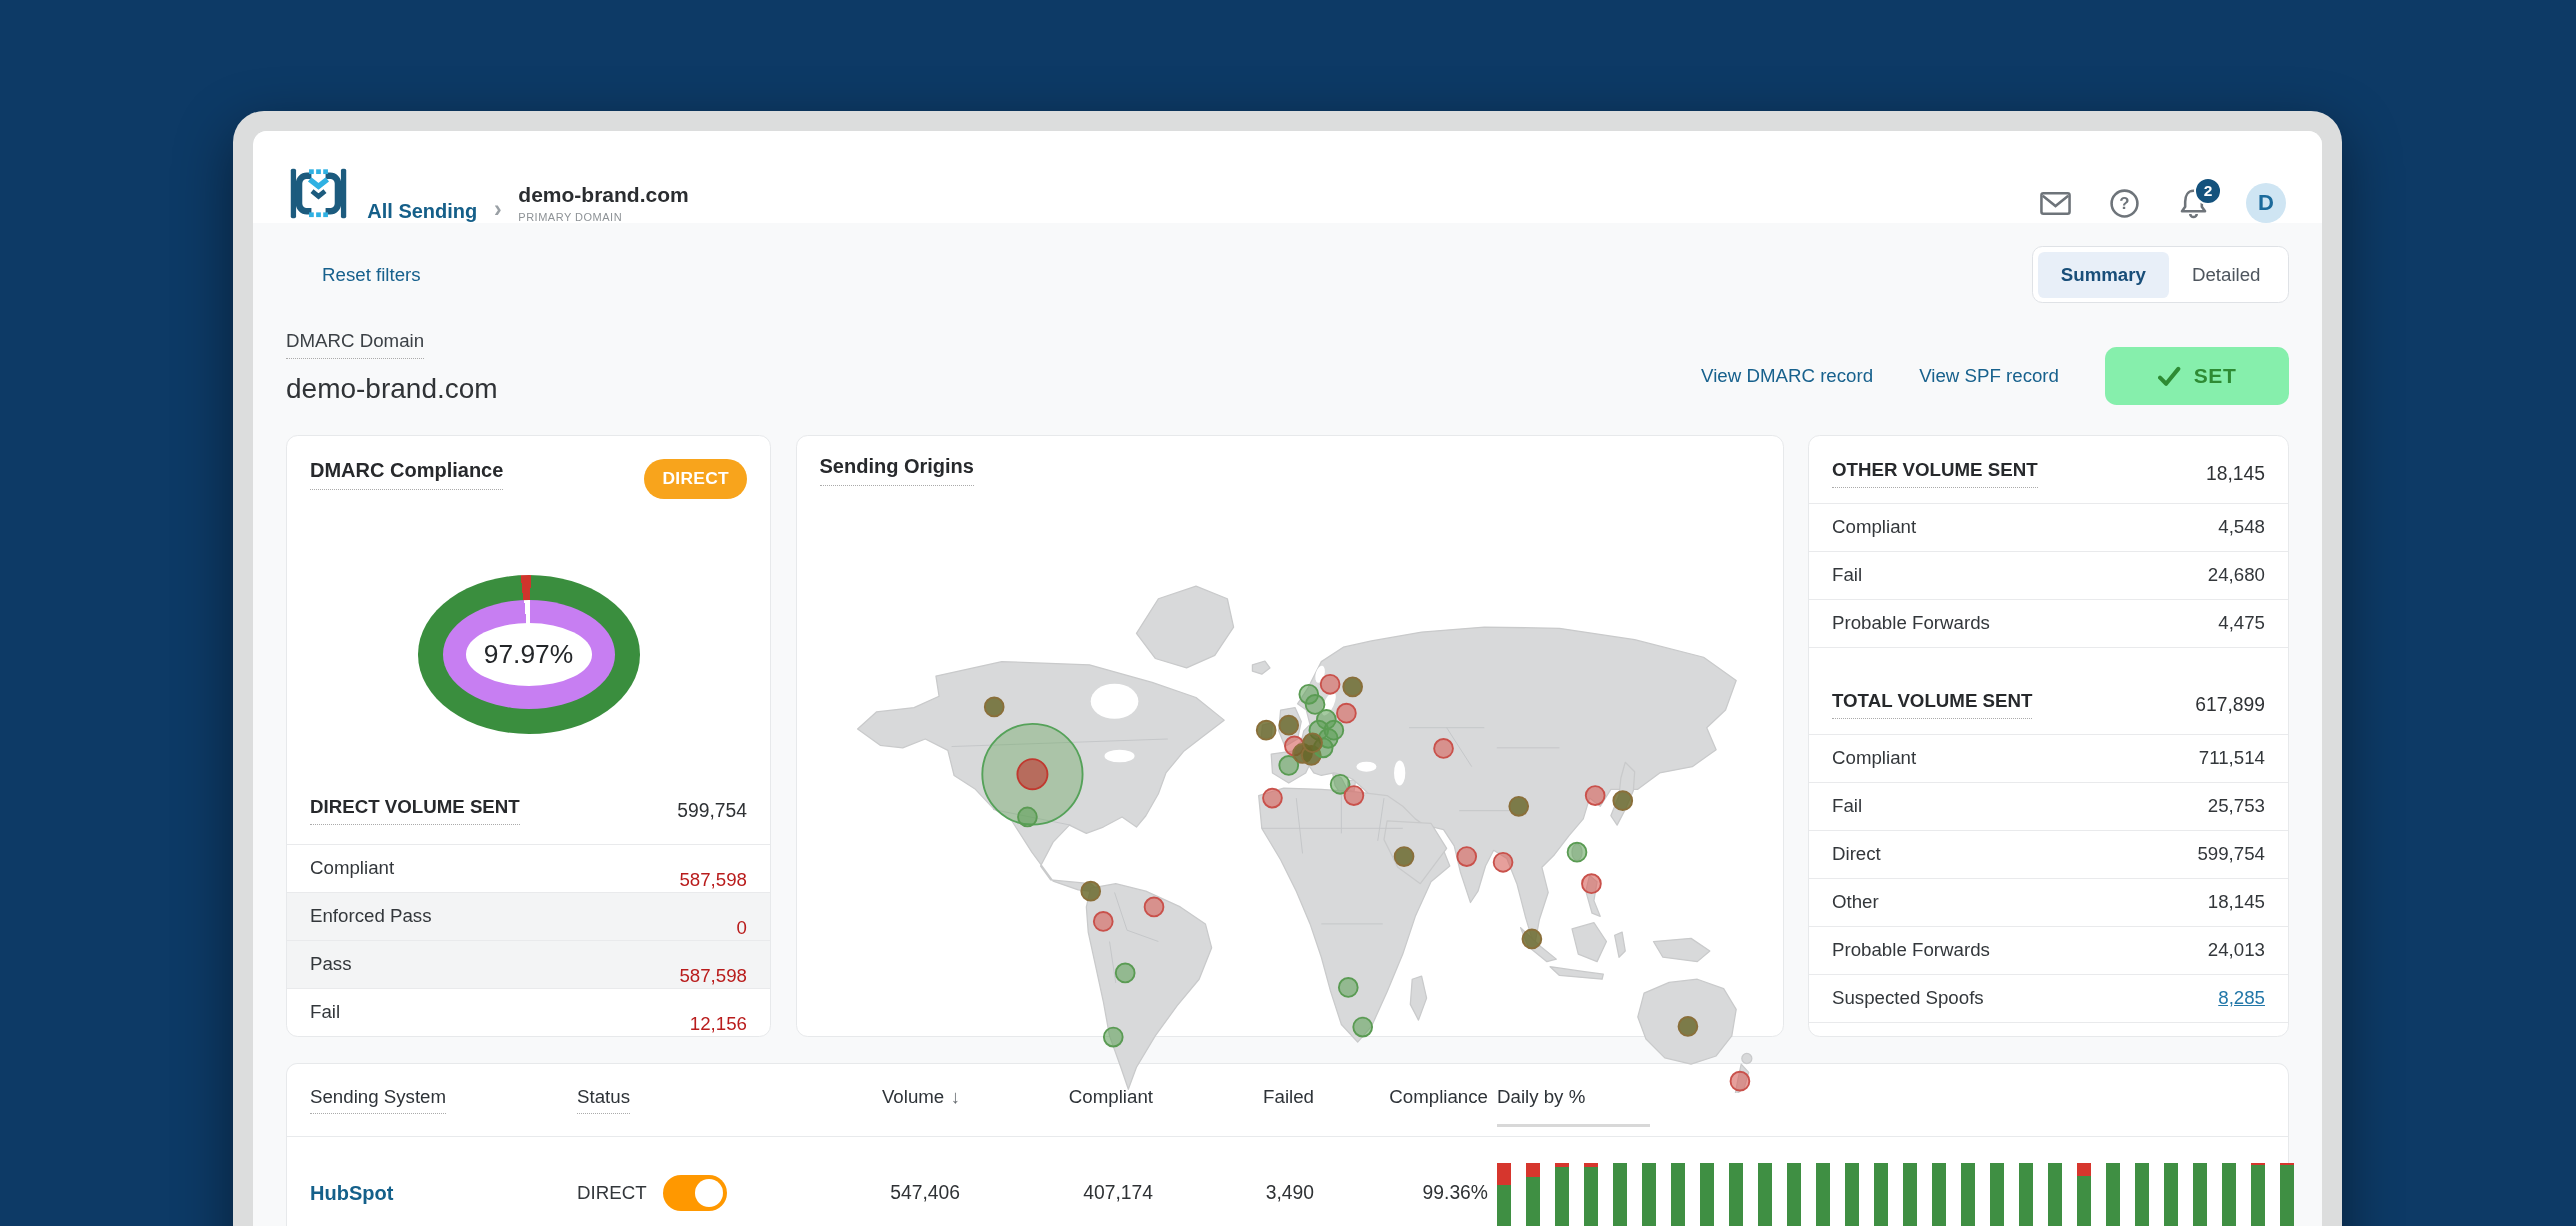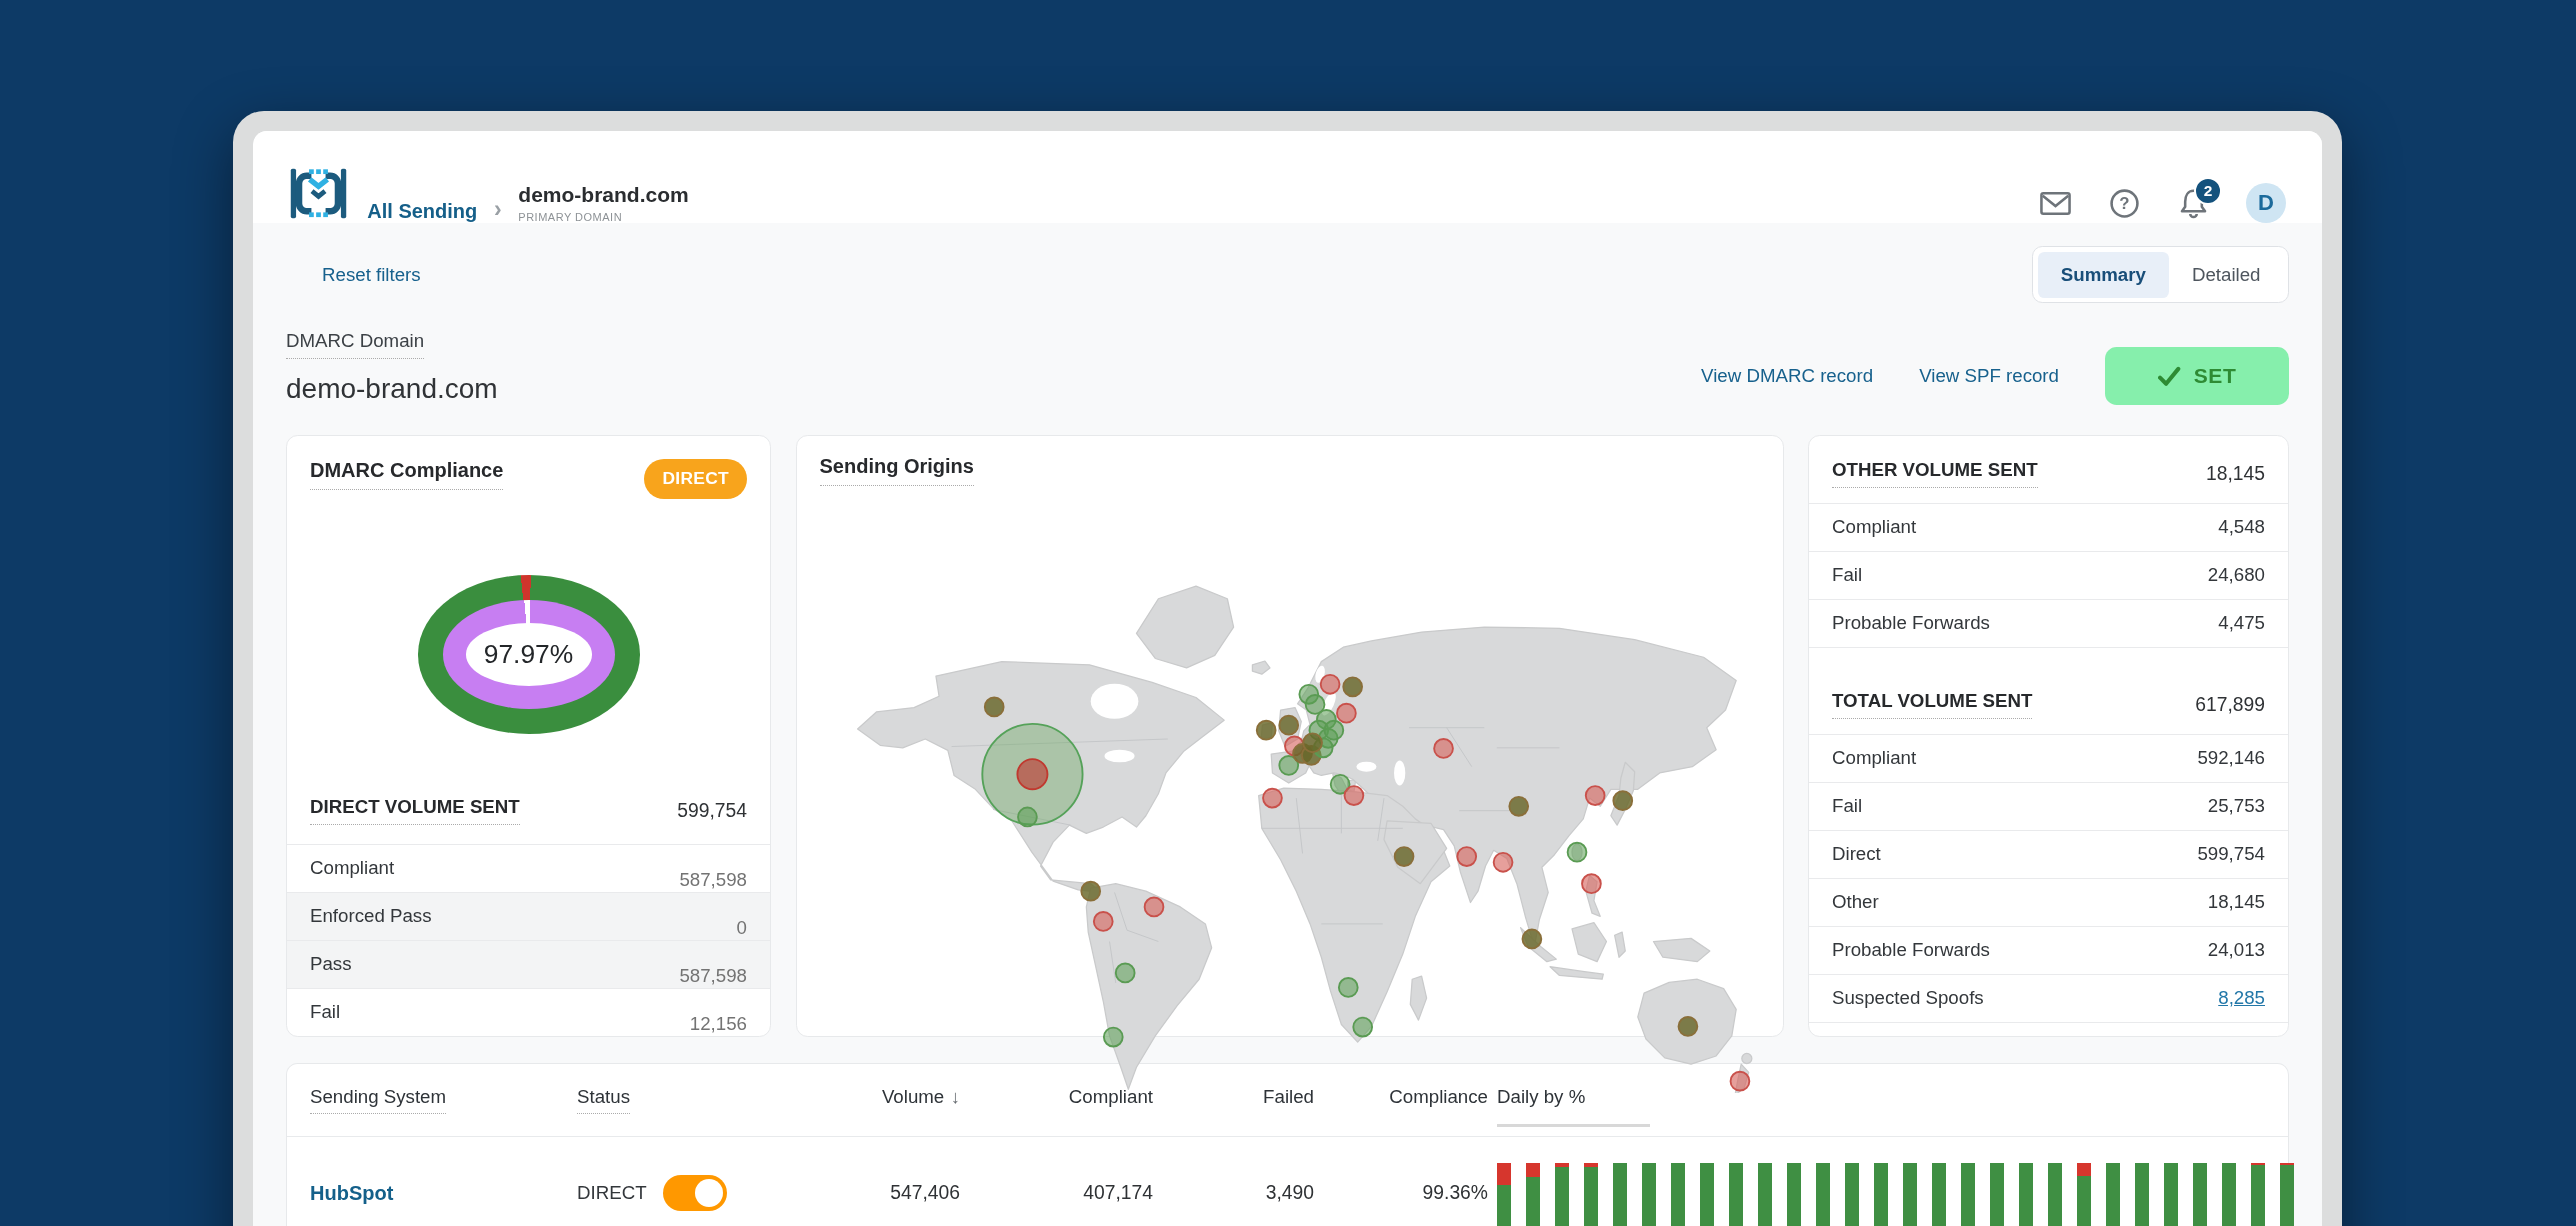--- a/index.html
+++ b/index.html
@@ -67,21 +67,21 @@
   .donut-hole { position:absolute; inset:48px; border-radius:50%; background:#fff;
                 display:flex; align-items:center; justify-content:center; font-size:26.4px; color:#232629; }
   .cc-table { margin-top:auto; }
   .vol-head { display:flex; justify-content:space-between; align-items:center; padding:0 23px; height:66px; }
   .vol-head .vh-label { display:inline-block; font-size:18.7px; font-weight:bold; color:#27292c;
                         border-bottom:1.9px dotted #ababab; padding-bottom:5.8px; }
   .vol-head .vh-value { font-size:19.3px; color:#2f3235; }
   .trow { display:flex; justify-content:space-between; align-items:center; height:48px;
           padding:0 23px; border-top:1.3px solid #e9eaec; font-size:18.7px; color:#33373b; }
   .trow.shaded { background:#f3f4f5; }
-  .trow .val { color:#737373;margin-top:24px; }
+  .trow .val { color:#b91c1c;margin-top:24px; }
 
   .card-origins { flex:1; padding:19.3px 23px 13px 23px; display:flex; flex-direction:column; }
   .map-wrap { flex:1; margin-top:9px; }
   .map-wrap svg { width:100%; height:100%; }
   .land { fill:#d8d9da; stroke:#c9cacb; stroke-width:2; stroke-linejoin:round; }
   .cborder { fill:none; stroke:#c4c6c8; stroke-width:1.5; }
   .sea { fill:#ffffff; }
   .dot-g  { fill:rgba(91,158,84,.55); stroke:#5a9b53; stroke-width:3; }
   .dot-r  { fill:rgba(214,100,93,.62); stroke:#c9514b; stroke-width:3; }
   .dot-o  { fill:rgba(104,102,40,.82); stroke:#8a6f3a; stroke-width:3; }
@@ -368,21 +368,21 @@
           </div>
         <div class="sec-gap"></div>
         <div class="sec-head">
           <span class="sh-label">TOTAL VOLUME SENT</span>
           <span class="sh-value">617,899</span>
         </div>
         <div>
 
             <div class="vrow">
               <span class="lbl">Compliant</span>
-              <span class="val">592,146</span>
+              <span class="val">711,514</span>
             </div>
 
             <div class="vrow">
               <span class="lbl">Fail</span>
               <span class="val">25,753</span>
             </div>
 
             <div class="vrow">
               <span class="lbl">Direct</span>
               <span class="val">599,754</span>

